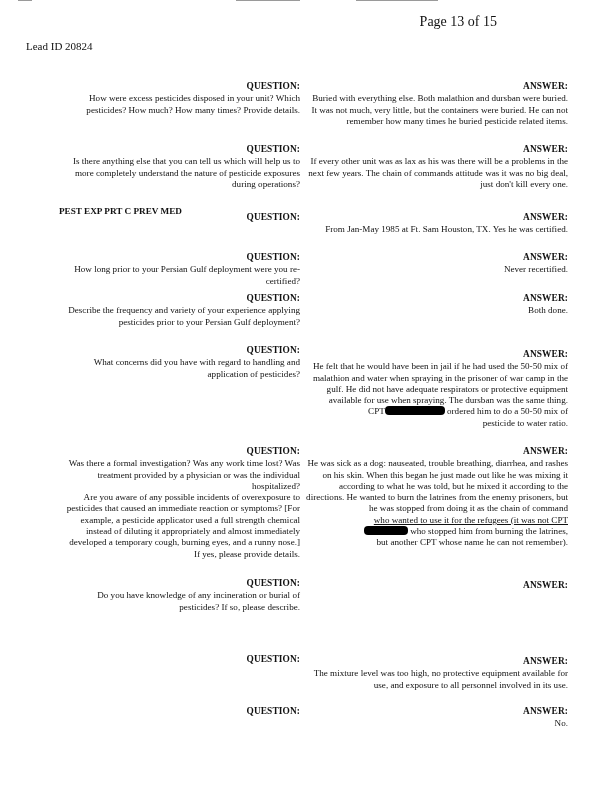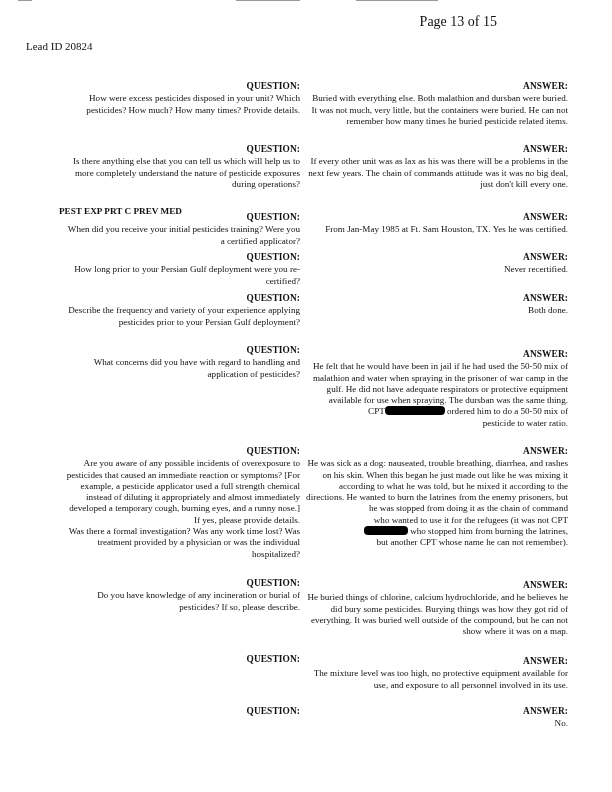--- a/index.html
+++ b/index.html
@@ -8,21 +8,21 @@
   .scanmark { position: absolute; top: 0; height: 1px; background: #9a9a9a; }
   .hdr-left { position: absolute; left: 26px; top: 14px; font-size: 11px; margin-top: 26px; }
   .hdr-right { position: absolute; right: 115px; top: 14px; font-size: 14px; }
   .blk { position: absolute; font-size: 9.1px; line-height: 11.3px; text-align: right; }
   .q { left: 62px; width: 238px; }
   .a { left: 306px; width: 262px; }
   .lbl { font-weight: bold; font-size: 9.4px; display: block; margin-bottom: 1px; letter-spacing: 0.1px; }
   .txt { display: block; white-space: pre-line; }
   .section { position: absolute; left: 59px; font-weight: bold; font-size: 9.2px; }
   .redact { display: inline-block; background: #000; height: 9px; vertical-align: -1px; border-radius: 4px; }
-  .ul { }
+  .ul { text-decoration: underline; }
 </style>
 </head>
 <body>
 
 <div class="scanmark" style="left:18px;width:14px;"></div>
 <div class="scanmark" style="left:236px;width:64px;"></div>
 <div class="scanmark" style="left:356px;width:82px;"></div>
 
 <div class="hdr-left">Lead ID 20824</div>
 <div class="hdr-right">Page 13 of  15</div>
@@ -42,21 +42,20 @@
 </div>
 <div class="blk a" style="top:144px;">
   <span class="lbl">ANSWER:</span>
   <span class="txt">If every other unit was as lax as his was there will be a problems in the next few years. The chain of commands attitude was it was no big deal, just don't kill every one.</span>
 </div>
 
 <div class="section" style="top:198px;margin-top:8px;">PEST EXP PRT C PREV MED</div>
 
 <div class="blk q" style="top:212px;">
   <span class="lbl">QUESTION:</span>
-  <span class="txt">When did you receive your initial pesticides training? Were you a certified applicator?</span>
 </div>
 <div class="blk a" style="top:212px;">
   <span class="lbl">ANSWER:</span>
   <span class="txt">From Jan-May 1985 at Ft. Sam Houston, TX.  Yes he was certified.</span>
 </div>
 
 <div class="blk q" style="top:252px;">
   <span class="lbl">QUESTION:</span>
   <span class="txt">How long prior to your Persian Gulf deployment were you re-certified?</span>
 </div>
@@ -80,38 +79,37 @@
 </div>
 <div class="blk a" style="top:349px;">
   <span class="lbl">ANSWER:</span>
   <span class="txt">He felt that he would have been in jail if he had used the 50-50 mix of malathion and water when spraying in the prisoner of war camp in the gulf.  He did not have adequate respirators or protective equipment available for use when spraying.  The dursban was the same thing.</span>
   <span>CPT</span><span class="redact" style="width:60px;"></span><span> ordered him to do a 50-50 mix of</span><br>
   <span>pesticide to water ratio.</span>
 </div>
 
 <div class="blk q" style="top:446px;">
   <span class="lbl">QUESTION:</span>
+  <span class="txt"> Was there a formal investigation?  Was any work  time lost?  Was treatment provided by a physician or was the individual hospitalized?</span>
   <span class="txt">Are you aware of any possible incidents of overexposure to pesticides that caused an immediate reaction or symptoms?  [For example, a pesticide applicator used a full strength chemical instead of diluting it appropriately and almost immediately developed a temporary cough, burning eyes, and a runny nose.]  If yes, please provide details.</span>
-  <span class="txt"> Was there a formal investigation?  Was any work  time lost?  Was treatment provided by a physician or was the individual hospitalized?</span>
 </div>
 <div class="blk a" style="top:446px;">
   <span class="lbl">ANSWER:</span>
   <span class="txt">He was sick as a dog: nauseated, trouble breathing, diarrhea, and rashes on his skin.  When this began he just made out like he was mixing it according to what he was told, but he mixed it according to the directions.  He wanted to burn the latrines from the enemy prisoners, but he was stopped from doing it as the chain of command</span>
   <span class="ul">who wanted to use it for the refugees (it was not CPT</span><br>
   <span class="redact" style="width:44px;"></span><span> who stopped him from burning the latrines,</span><br>
   <span>but another CPT whose name he can not remember).</span>
 </div>
 
 <div class="blk q" style="top:578px;">
   <span class="lbl">QUESTION:</span>
   <span class="txt">Do you have knowledge of any incineration or burial of pesticides?  If so, please describe.</span>
 </div>
 <div class="blk a" style="top:580px;">
   <span class="lbl">ANSWER:</span>
-  <span class="txt">He buried things of chlorine, calcium hydrochloride, and he believes he did bury some pesticides.  Burying things was how they got rid of everything.  It was buried well outside of the compound, but he can not show where it was on a map.</span>
 </div>
 
 <div class="blk q" style="top:654px;">
   <span class="lbl">QUESTION:</span>
 </div>
 <div class="blk a" style="top:656px;">
   <span class="lbl">ANSWER:</span>
   <span class="txt">The mixture level was too high, no protective equipment available for use, and exposure to all personnel involved in its use.</span>
 </div>
 

